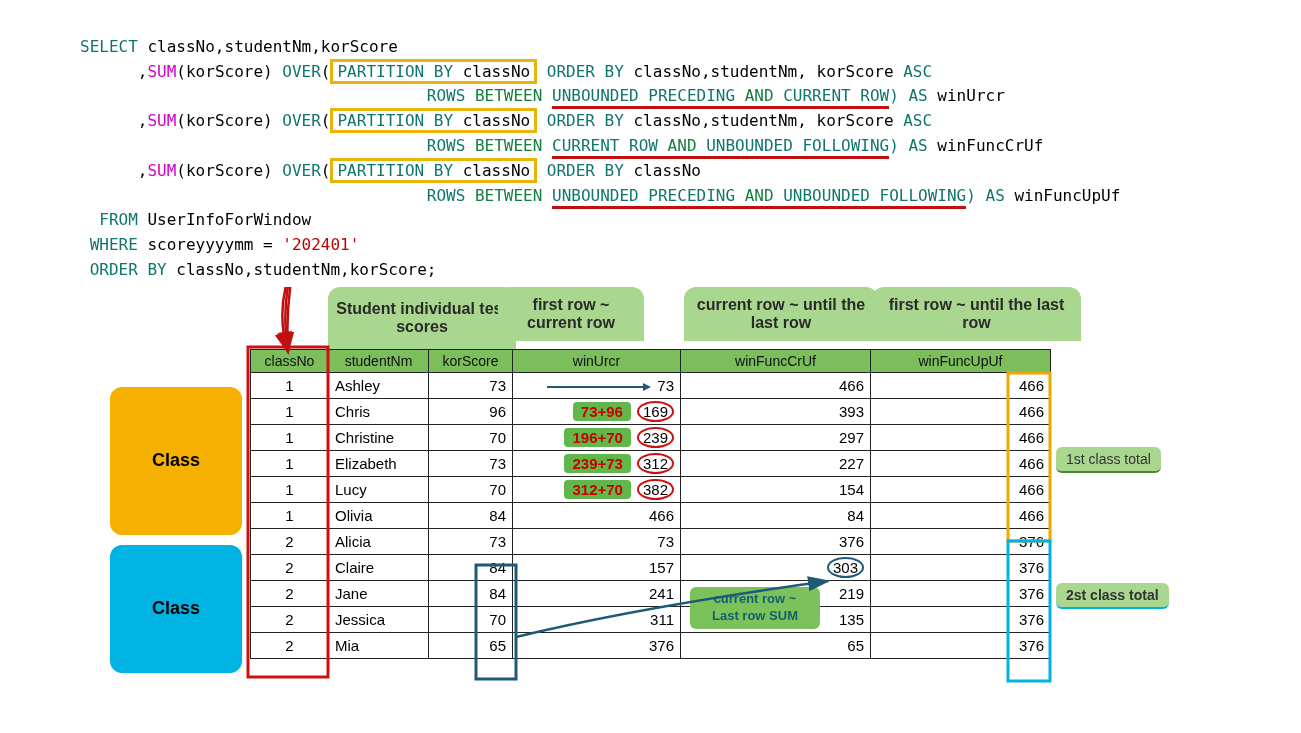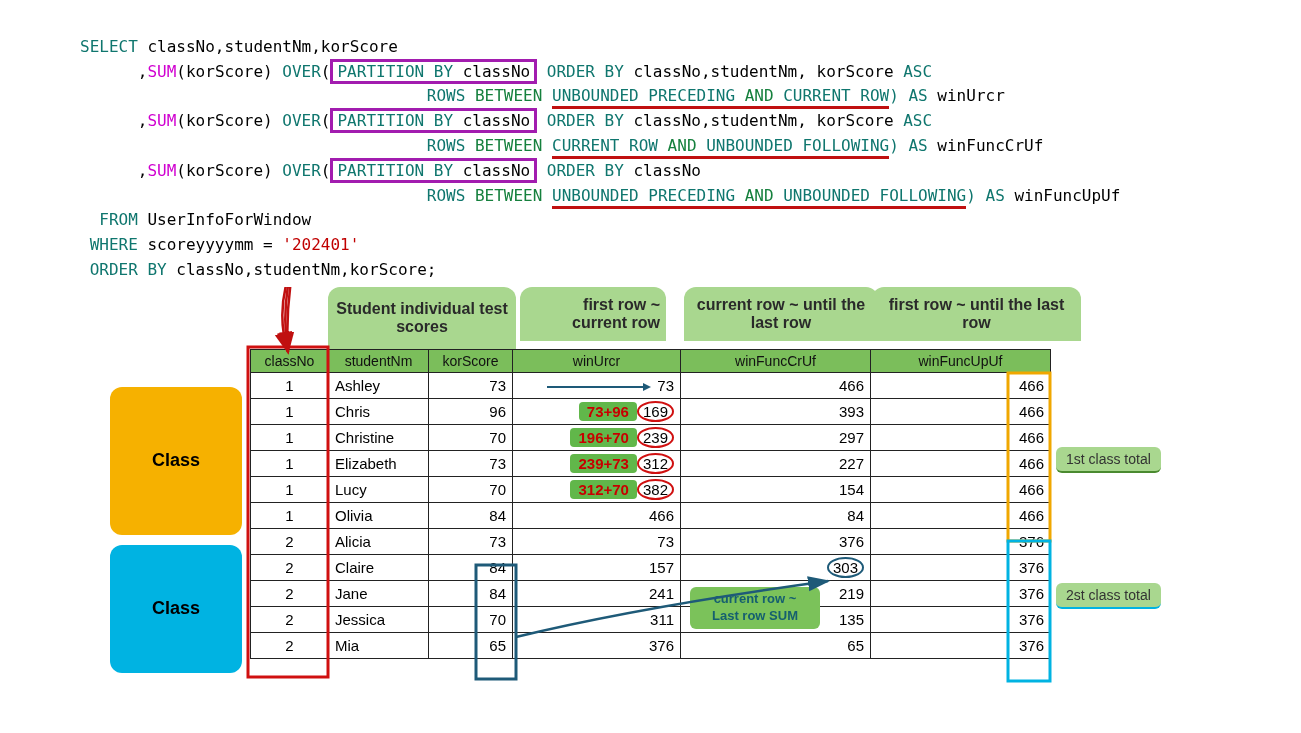--- a/index.html
+++ b/index.html
@@ -17,21 +17,21 @@
     line-height: 1.55;
     white-space: pre;
     color: #000;
     position: relative;
   }
   .kw { color: #0f766e; }
   .fn { color: #d000d0; }
   .str { color: #c00000; }
   .gray { color: #15803d; }
   .part-box {
-    border: 3px solid #a21caf;
+    border: 3px solid #eab308;
     padding: 0 4px;
   }
   .uline-red {
     border-bottom: 3px solid #c01010;
     padding-bottom: 1px;
   }
   .main {
     position: relative;
     margin-top: 4px;
   }
@@ -92,20 +92,21 @@
   .col-win1 { width: 168px; }
   .col-win2 { width: 190px; }
   .col-win3 { width: 180px; }
   .calc-pill {
     display: inline-block;
     background: #61b74a;
     color: #c80000;
     font-weight: bold;
     border-radius: 4px;
     padding: 1px 8px;
+    margin-right: 6px;
   }
   .red-circ {
     display: inline-block;
     border: 2px solid #d01010;
     border-radius: 50%;
     padding: 0 4px;
     color: #000;
   }
   .blue-circ {
     display: inline-block;
@@ -154,21 +155,21 @@
 <span>      ,</span><span class="fn">SUM</span><span>(korScore) </span><span class="kw">OVER</span><span>(</span><span class="part-box"><span class="kw">PARTITION BY</span><span> classNo</span></span><span class="kw"> ORDER BY</span><span> classNo</span>
 <span>                                    </span><span class="kw">ROWS</span><span class="gray"> BETWEEN </span><span class="uline-red"><span class="kw">UNBOUNDED PRECEDING</span><span class="gray"> AND </span><span class="kw">UNBOUNDED FOLLOWING</span></span><span class="kw">) AS</span><span> winFuncUpUf</span>
 <span class="kw">  FROM</span><span> UserInfoForWindow</span>
 <span class="kw"> WHERE</span><span> scoreyyyymm = </span><span class="str">'202401'</span>
 <span class="kw"> ORDER BY</span><span> classNo,studentNm,korScore;</span>
 </div>
 
 <div class="main" style="height:420px;">
 
   <div class="header-pill" style="left:248px; top:0; width:188px; height:62px;">Student individual test scores</div>
-  <div class="header-pill" style="left:440px; top:8; width:146px; height:54px;text-align:right;">first row ~ current row</div>
+  <div class="header-pill" style="left:418px; top:8; width:146px; height:54px;">first row ~ current row</div>
   <div class="header-pill" style="left:604px; top:8; width:194px; height:54px;">current row ~ until the last row</div>
   <div class="header-pill" style="left:792px; top:8; width:209px; height:54px;">first row ~ until the last row</div>
 
   <div class="class-tag yellow" style="top:100px; height:148px;">Class</div>
   <div class="class-tag blue" style="top:258px; height:128px;">Class</div>
 
   <table class="data">
     <thead>
       <tr>
         <th class="col-classno">classNo</th>
@@ -271,21 +272,21 @@
         <td>Mia</td>
         <td class="num">65</td>
         <td class="num">376</td>
         <td class="num">65</td>
         <td class="num">376</td>
       </tr>
     </tbody>
   </table>
 
   <div class="side-label" style="left:976px; top:160px;">1st class total</div>
-  <div class="side-label blue-ul" style="left:976px; top:296px;">2st class total</div>
+  <div class="side-label blue-ul" style="left:976px; top:296px;font-weight:bold;">2st class total</div>
 
   <div class="note" style="left:610px; top:300px; width:130px;">current row ~ Last row SUM</div>
 
   <svg class="overlay" width="1100" height="420">
 
     <rect x="168" y="60" width="80" height="330" fill="none" stroke="#d01010" stroke-width="3"></rect>
 
     <rect x="396" y="278" width="40" height="114" fill="none" stroke="#1e5a78" stroke-width="3"></rect>
 
     <rect x="928" y="86" width="42" height="168" fill="none" stroke="#f0a700" stroke-width="3"></rect>

